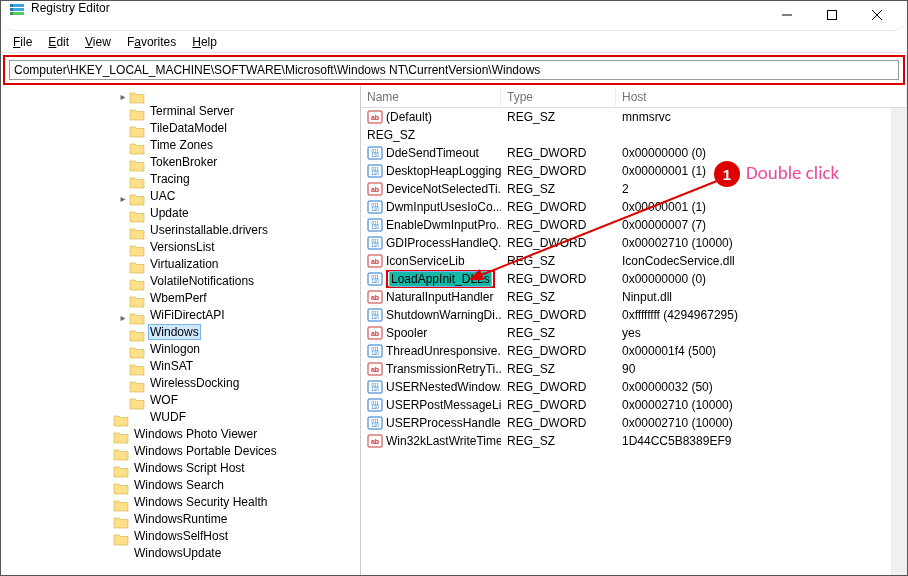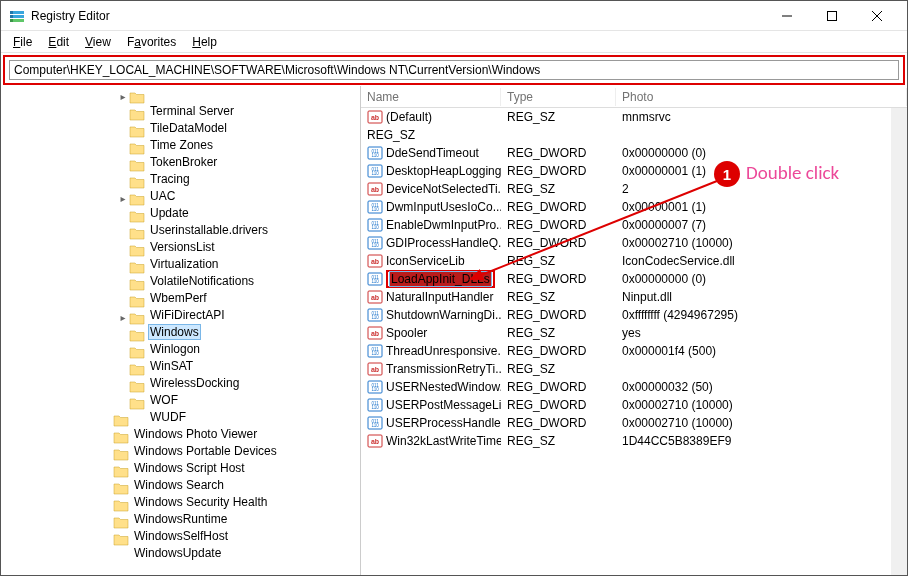--- a/index.html
+++ b/index.html
@@ -1,17 +1,17 @@
 <!DOCTYPE html>
 <html><head>
 <meta charset="utf-8">
 <style>
 * { box-sizing: border-box; margin: 0; padding: 0; }
 body { font-family: "Segoe UI", Tahoma, sans-serif; font-size: 12px; background: #fff; width: 908px; height: 576px; overflow: hidden; position: relative; border: 1px solid #555; }
-.titlebar { display: flex; align-items: center; height: 30px; padding: 0 8px; border-bottom: 1px solid #e5e5e5; }
+.titlebar { display: flex; height: 30px; padding: 0 8px; border-bottom: 1px solid #e5e5e5; border-radius: 15px; }
 .titlebar .app-icon { width: 16px; height: 16px; margin-right: 6px; }
 .titlebar .title { flex: 1; font-size: 12px; }
 .win-controls { display: flex; gap: 0; }
 .win-btn { width: 45px; height: 28px; display: flex; align-items: center; justify-content: center; }
 .win-btn svg { width: 10px; height: 10px; }
 .menubar { display: flex; gap: 4px; padding: 2px 6px; height: 22px; align-items: center; border-bottom: 1px solid #e5e5e5; }
 .menubar span { padding: 2px 6px; cursor: default; }
 .menubar span u { text-decoration: underline; }
 .addressbar-wrap { padding: 3px 4px; border: 2px solid #d00; margin: 2px 2px 1px 2px; }
 .addressbar { width: 100%; border: 1px solid #999; padding: 2px 4px; font-size: 12px; font-family: inherit; }
@@ -27,21 +27,21 @@
 .list-head { display: flex; border-bottom: 1px solid #ddd; height: 22px; align-items: center; font-size: 12px; color: #737373; }
 .list-head .col { padding: 2px 6px; border-right: 1px solid #eee; }
 .col-name { width: 140px; }
 .col-type { width: 115px; }
 .col-data { flex: 1; }
 .list-body { }
 .list-row { display: flex; align-items: center; height: 18px; }
 .list-row .col { padding: 0 6px; white-space: nowrap; overflow: hidden; text-overflow: ellipsis; }
 .list-row .col-name { display: flex; align-items: center; gap: 3px; }
 .val-icon { width: 16px; height: 16px; flex-shrink: 0; }
-.list-row.highlight .name-txt { background: #b91c1c; border: 1px solid #7ab7e8; padding: 0 1px; }
+.list-row.highlight .name-txt { background: #14b8a6; border: 1px solid #7ab7e8; padding: 0 1px; }
 .red-box { border: 2px solid #d00; padding: 0 1px; }
 
 .anno-circle { position: absolute; width: 26px; height: 26px; border-radius: 50%; background: #d00; color: #fff; display: flex; align-items: center; justify-content: center; font-weight: bold; font-size: 15px; left: 713px; top: 160px; }
 .anno-text { position: absolute; left: 745px; top: 160px; color: #ec4899; font-size: 19px; font-family: Calibri, sans-serif; }
 .anno-arrow { position: absolute; left: 464px; top: 178px; pointer-events: none; }
 .scroll-track { position: absolute; right: 0; top: 22px; bottom: 0; width: 16px; background: #f0f0f0; }
 </style>
 </head>
 <body>
 
@@ -357,21 +357,21 @@
             <use href="#folder-icon"></use>
           </svg>
         </span>
         <span class="label">WindowsUpdate</span>
       </div>
     </div>
   <div class="list">
     <div class="list-head">
       <div class="col col-name">Name</div>
       <div class="col col-type">Type</div>
-      <div class="col col-data">Photo</div>
+      <div class="col col-data">Host</div>
     </div>
     <div class="list-body" id="list-body">
         <div class="list-row">
           <div class="col col-name">
             <span class="val-icon"><svg width="16" height="16" viewBox="0 0 16 16">
                 <use href="#sz-icon"></use>
               </svg></span>
             <span class="name-txt">(Default)</span>
           </div>
           <div class="col col-type">REG_SZ</div>
@@ -502,20 +502,21 @@
           <div class="col col-data">0x000001f4 (500)</div>
         </div>
         <div class="list-row">
           <div class="col col-name">
             <span class="val-icon"><svg width="16" height="16" viewBox="0 0 16 16">
                 <use href="#sz-icon"></use>
               </svg></span>
             <span class="name-txt">TransmissionRetryTi...</span>
           </div>
           <div class="col col-type">REG_SZ</div>
+          <div class="col col-data">90</div>
         </div>
         <div class="list-row">
           <div class="col col-name">
             <span class="val-icon"><svg width="16" height="16" viewBox="0 0 16 16">
                 <use href="#dw-icon"></use>
               </svg></span>
             <span class="name-txt">USERNestedWindow...</span>
           </div>
           <div class="col col-type">REG_DWORD</div>
           <div class="col col-data">0x00000032 (50)</div>

